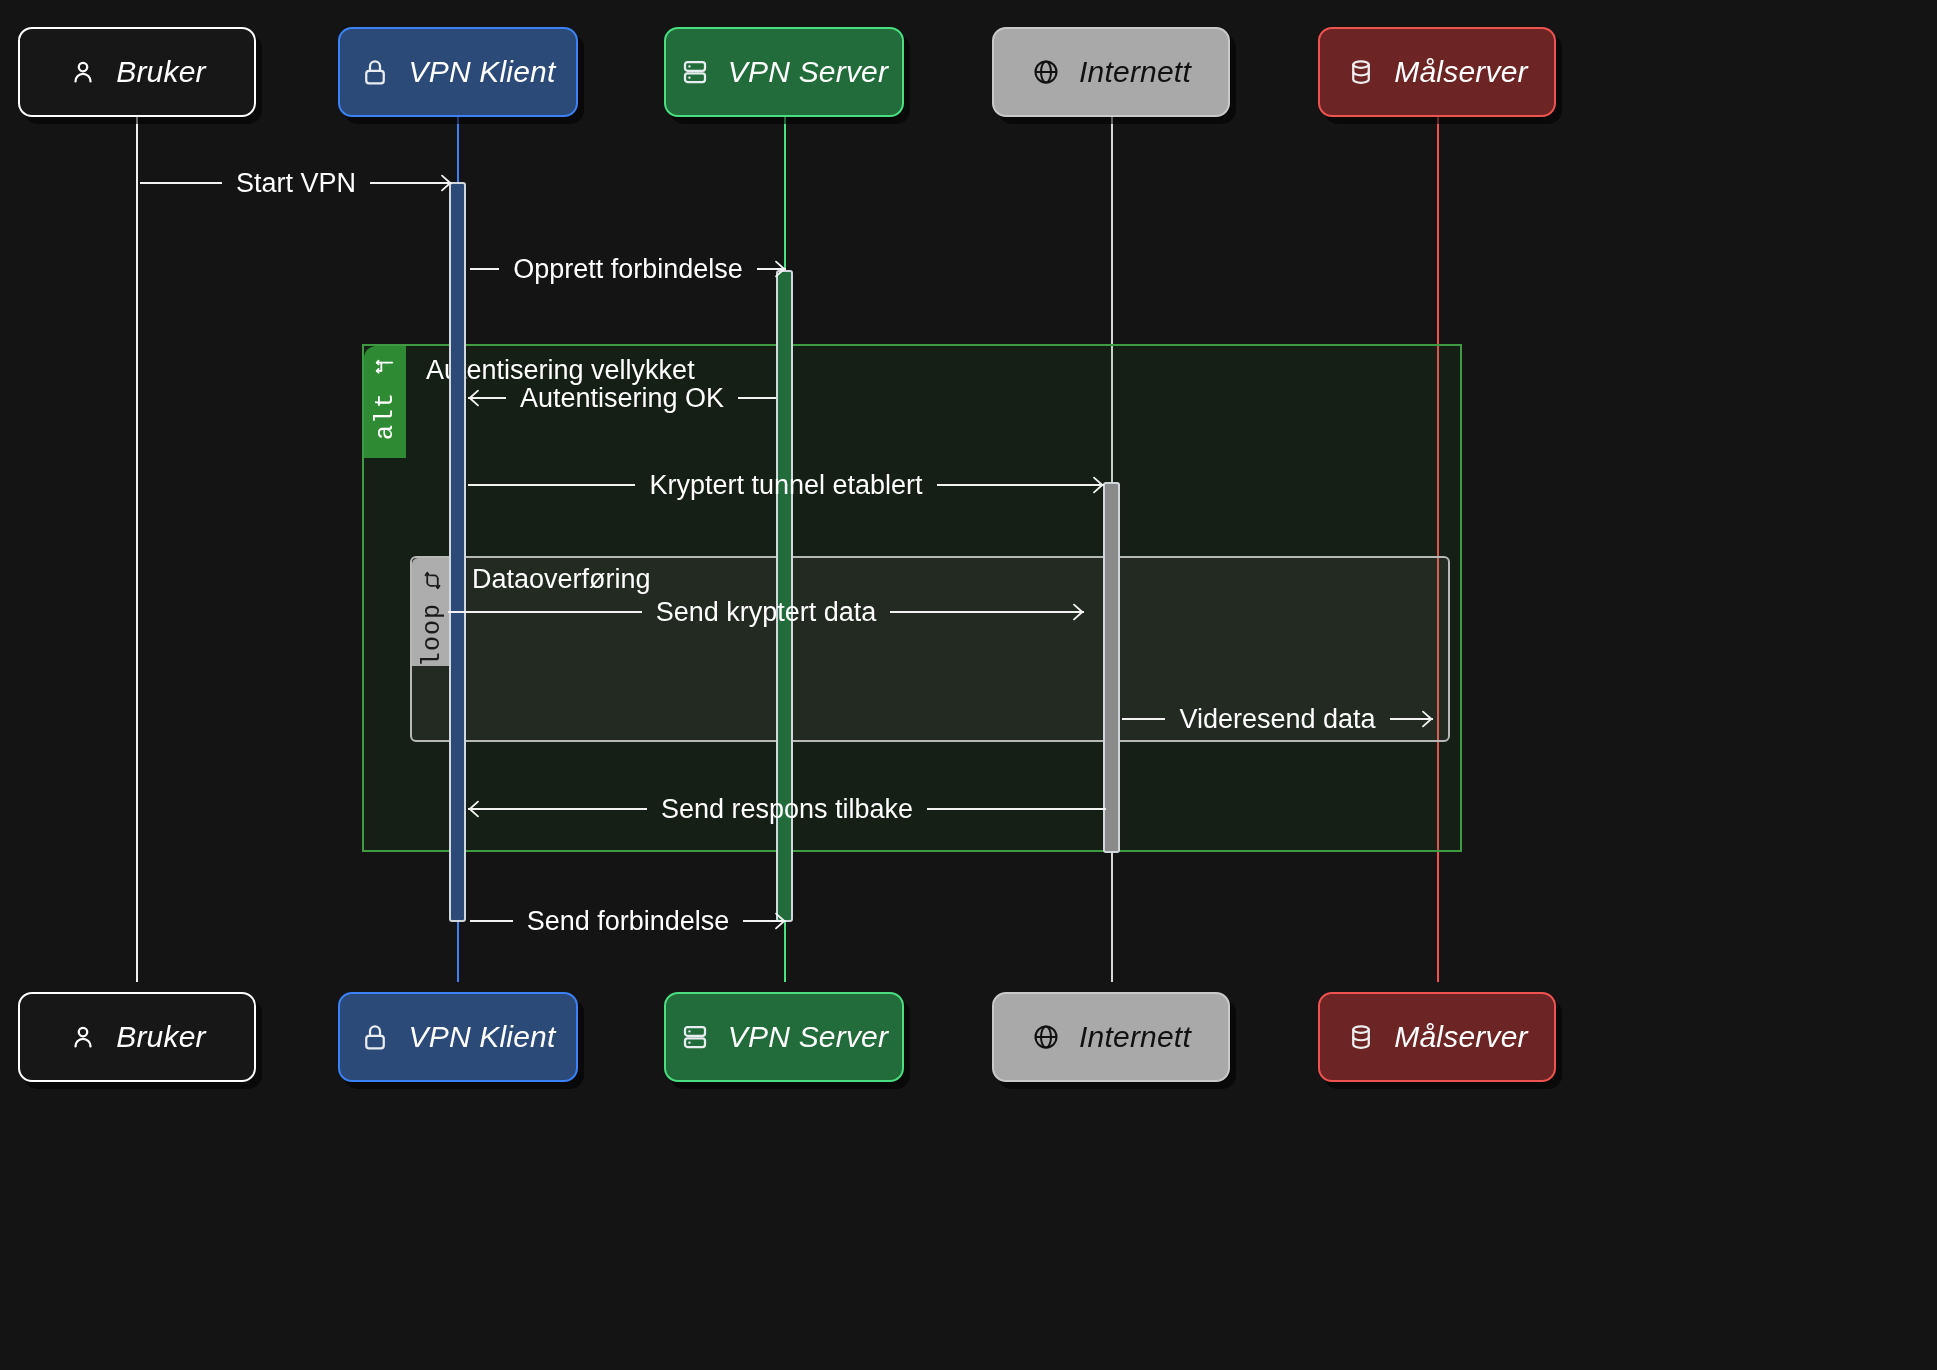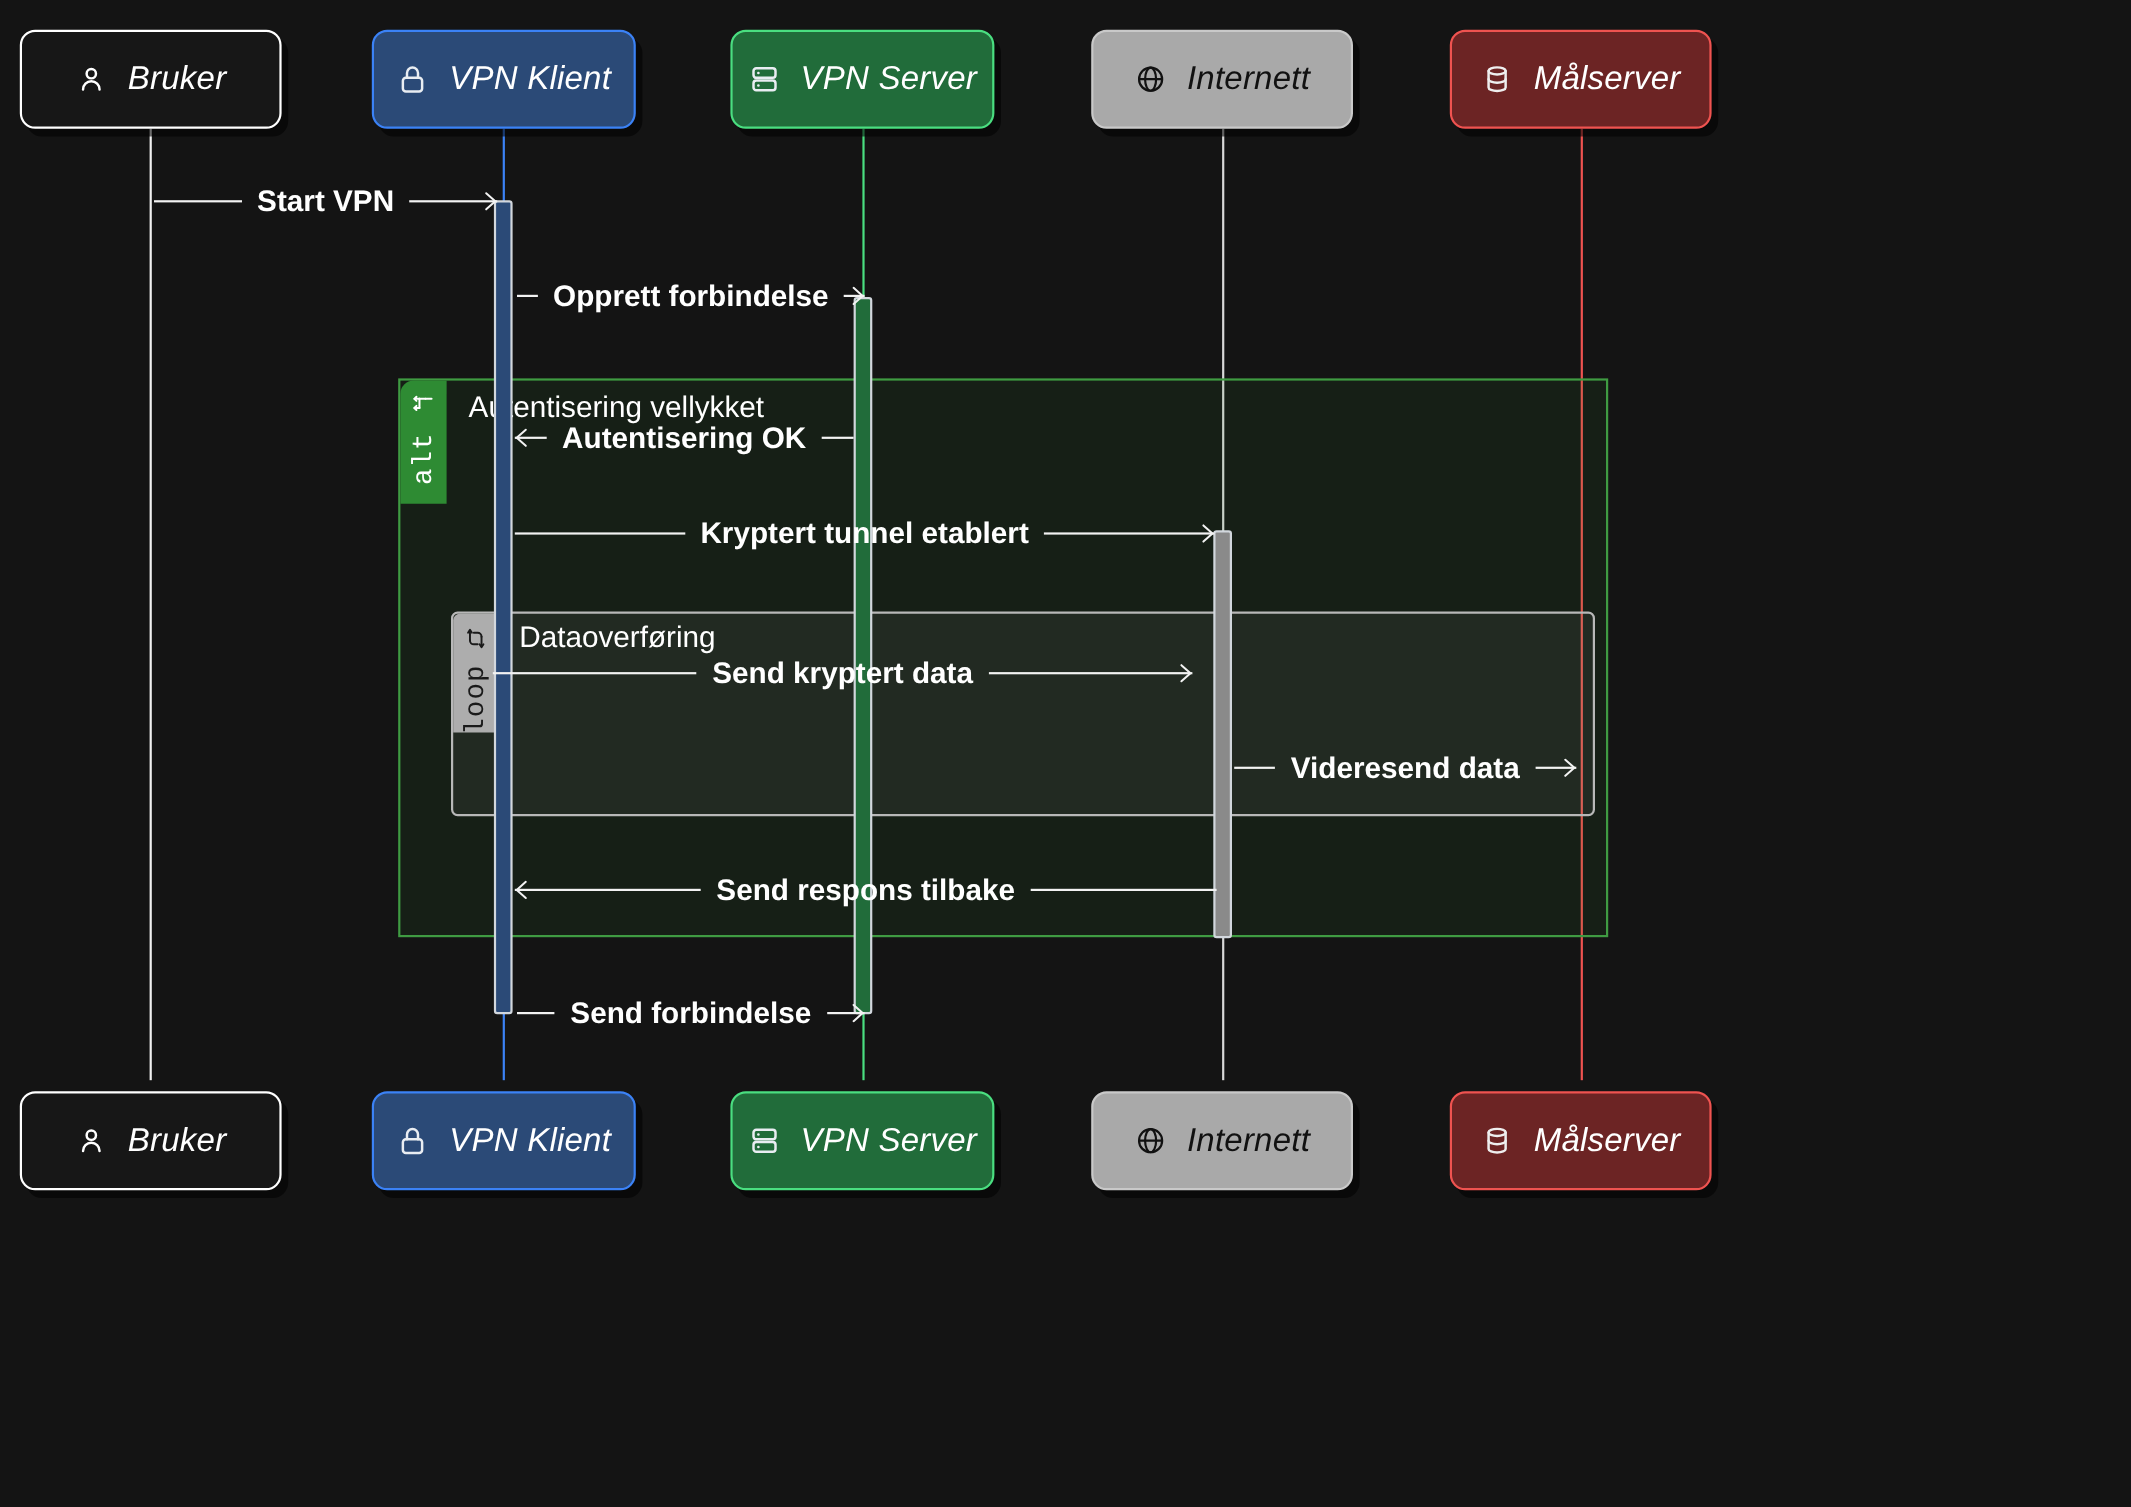--- a/index.html
+++ b/index.html
@@ -94,21 +94,20 @@
     font-size: 27px;
     white-space: nowrap;
   }
 
   
   .msg {
     position: absolute;
     display: flex;
     align-items: center;
     height: 34px;
-    font-weight: bold;
   }
   .msg .ln {
     flex: 1 1 auto;
     height: 2px;
     background: #f2f2f2;
     min-width: 10px;
   }
   .msg .lbl {
     flex: 0 0 auto;
     color: #ffffff;
@@ -333,21 +332,21 @@
     <span class="ln"></span>
     <span class="lbl">Send kryptert data</span>
     <span class="ln"></span>
     <span class="arrowhead right">
       <svg width="22" height="22" viewBox="0 0 24 24" fill="none" stroke="#f2f2f2" stroke-width="2" stroke-linecap="round" stroke-linejoin="round">
           <polyline points="12,4 21,12 12,20"></polyline>
         </svg>
     </span>
   </div>
 
-  <div class="msg" style="left:1122px; top:681px; width:311px;">
+  <div class="msg" style="left:1122px; top:702px; width:311px;">
     <span class="ln"></span>
     <span class="lbl">Videresend data</span>
     <span class="ln"></span>
     <span class="arrowhead right">
       <svg width="22" height="22" viewBox="0 0 24 24" fill="none" stroke="#f2f2f2" stroke-width="2" stroke-linecap="round" stroke-linejoin="round">
           <polyline points="12,4 21,12 12,20"></polyline>
         </svg>
     </span>
   </div>
 

